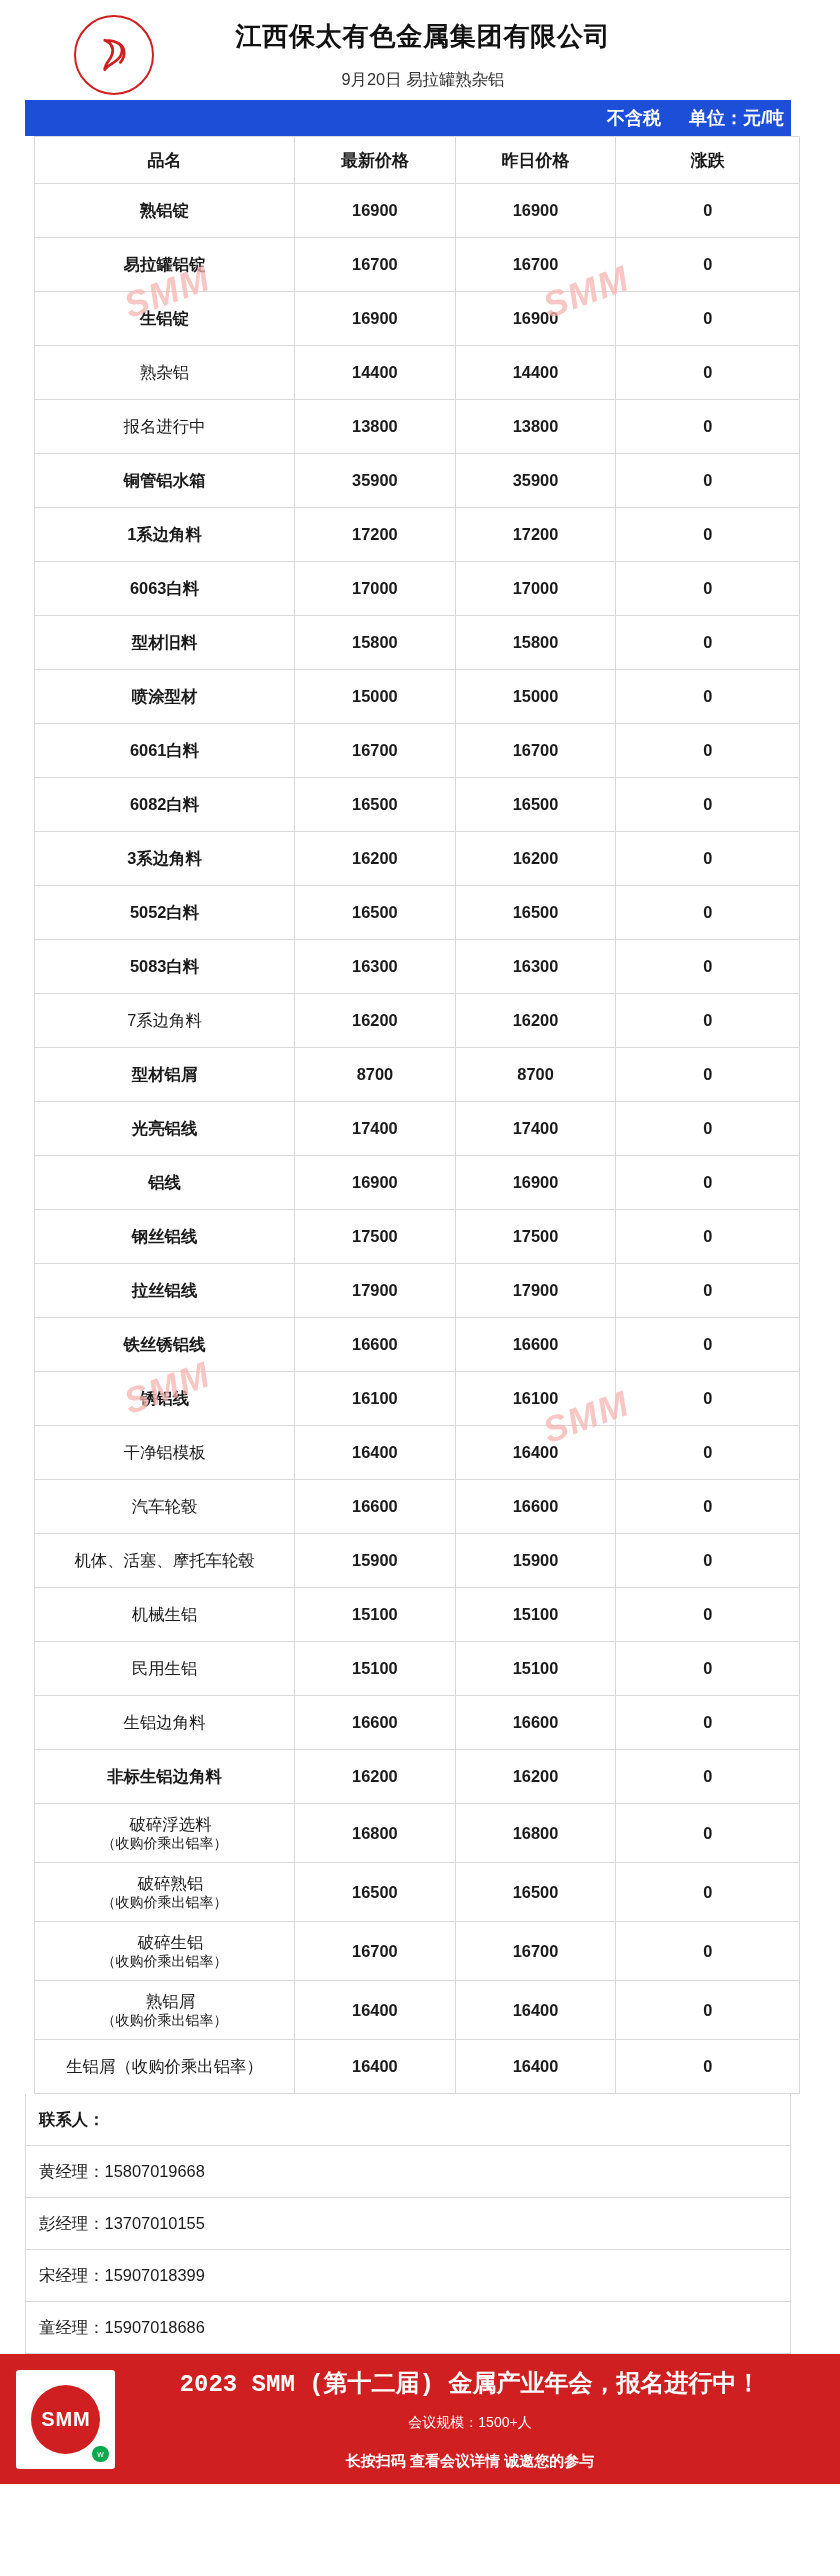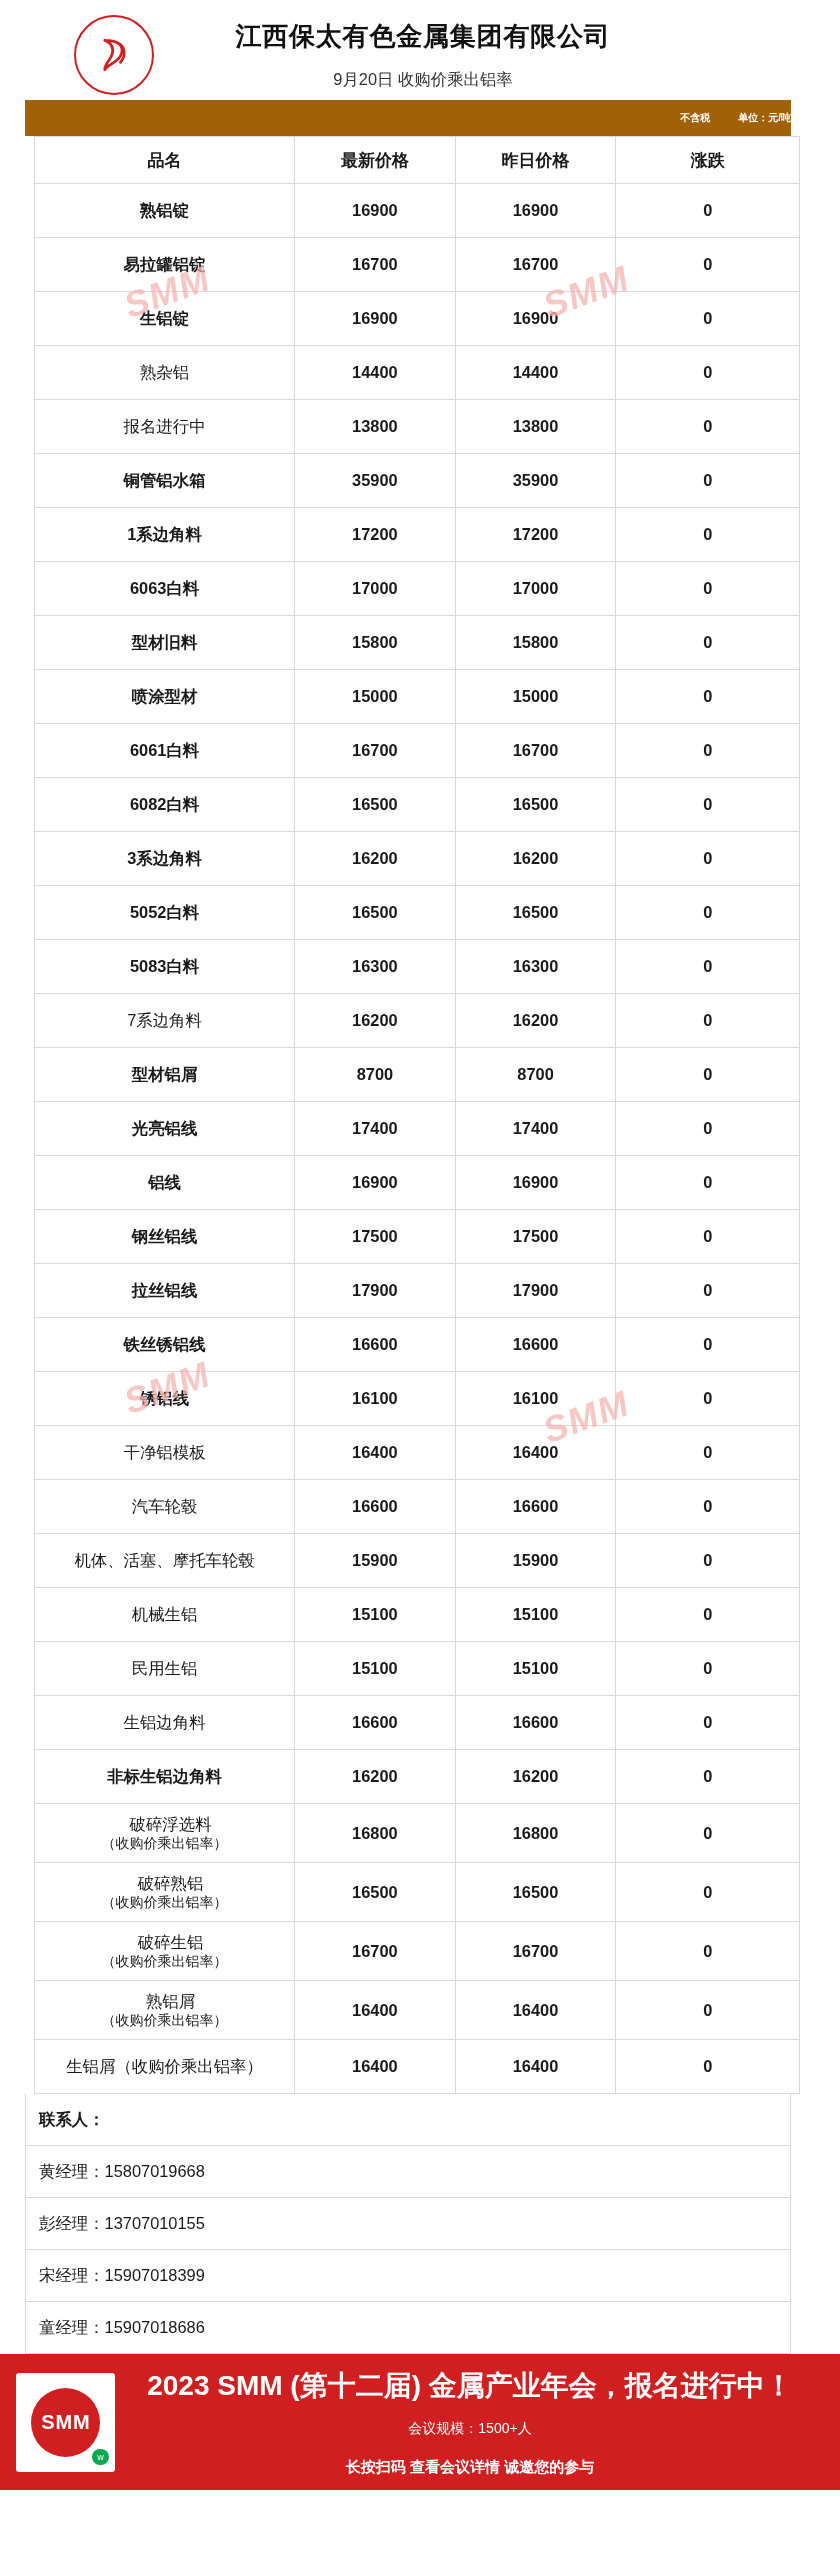--- a/index.html
+++ b/index.html
@@ -9,22 +9,22 @@
   
   .header{display:flex;align-items:center;padding:15px 0 5px 0;}
   .logo{width:76px;height:76px;border:2.5px solid #cf1f20;border-radius:50%;
         display:flex;align-items:center;justify-content:center;flex:0 0 auto;margin-left:49px;}
   .logo svg{width:46px;height:46px;}
   .head-txt{flex:1;text-align:center;margin-right:99px;}
   .company{font-size:26px;font-weight:bold;color:#111;letter-spacing:0.8px;}
   .subtitle{font-size:16.4px;color:#333;margin-top:15px;}
 
   
-  .redband{background:#a16207;color:#fff;height:36px;display:flex;align-items:center;
-           justify-content:flex-end;font-size:10px;font-weight:bold;padding-right:0;}
+  .redband{background:#1d4ed8;color:#fff;height:36px;display:flex;align-items:center;
+           justify-content:flex-end;font-size:18px;font-weight:bold;padding-right:7px;}
   .redband span{margin-left:28px;}
 
   
   table.price{width:100%;border-collapse:collapse;table-layout:fixed;margin-left:9px;}
   table.price th,table.price td{border:0.8px solid #d9d9d9;text-align:center;color:#1a1a1a;}
   table.price th{height:44px;font-size:17px;font-weight:bold;background:#fff;}
   table.price td{height:51px;font-size:16.4px;}
   table.price col.c1{width:34%;}
   table.price col.c2{width:21%;}
   table.price col.c3{width:21%;}
@@ -48,21 +48,21 @@
   .banner{background:#cf1f20;margin-top:0;display:flex;align-items:center;
           padding:13px 16.4px;box-sizing:border-box;}
   .qr{width:99px;height:99px;background:#fff;flex:0 0 auto;display:flex;
       align-items:center;justify-content:center;border-radius:3.3px;position:relative;}
   .qr .dot{width:69px;height:69px;border-radius:50%;background:#cf1f20;color:#fff;
            display:flex;align-items:center;justify-content:center;font-size:20px;font-weight:bold;
            letter-spacing:0.8px;}
   .qr .corner{position:absolute;right:6.6px;bottom:6.6px;width:16.4px;height:16.4px;border-radius:50%;
               background:#0aa84f;color:#fff;font-size:9px;display:flex;align-items:center;justify-content:center;}
   .banner-txt{flex:1;text-align:center;color:#fff;}
-  .b1{font-size:28px;font-weight:bold;}
+  .b1{font-size:24px;font-weight:bold;font-family:Liberation Mono, monospace;}
   .b2{font-size:14px;margin-top:15px;}
   .b3{font-size:15px;font-weight:bold;margin-top:20px;}
 
   
   .wm{position:absolute;color:#f6b3b0;font-size:36px;font-weight:bold;font-style:italic;
       opacity:.75;pointer-events:none;letter-spacing:1.6px;}
 </style>
 </head>
 <body>
 
@@ -70,21 +70,21 @@
 
   <div class="header">
     <div class="logo">
       <svg viewBox="0 0 100 100" aria-hidden="true">
         <path d="M30 18 C60 18, 72 30, 66 48 C60 66, 36 70, 30 82 M30 18 C44 24, 50 34, 46 48 C42 62, 30 68, 30 82" fill="none" stroke="#cf1f20" stroke-width="6" stroke-linecap="round"></path>
         <path d="M62 26 C74 34, 76 52, 64 66" fill="none" stroke="#cf1f20" stroke-width="6" stroke-linecap="round"></path>
       </svg>
     </div>
     <div class="head-txt">
       <div class="company">江西保太有色金属集团有限公司</div>
-      <div class="subtitle">9月20日 收购价乘出铝率</div>
+      <div class="subtitle">9月20日 易拉罐熟杂铝</div>
     </div>
   </div>
 
   <div class="redband">
     <span>不含税</span>
     <span>单位：元/吨</span>
   </div>
 
   <table class="price">
     <colgroup>

